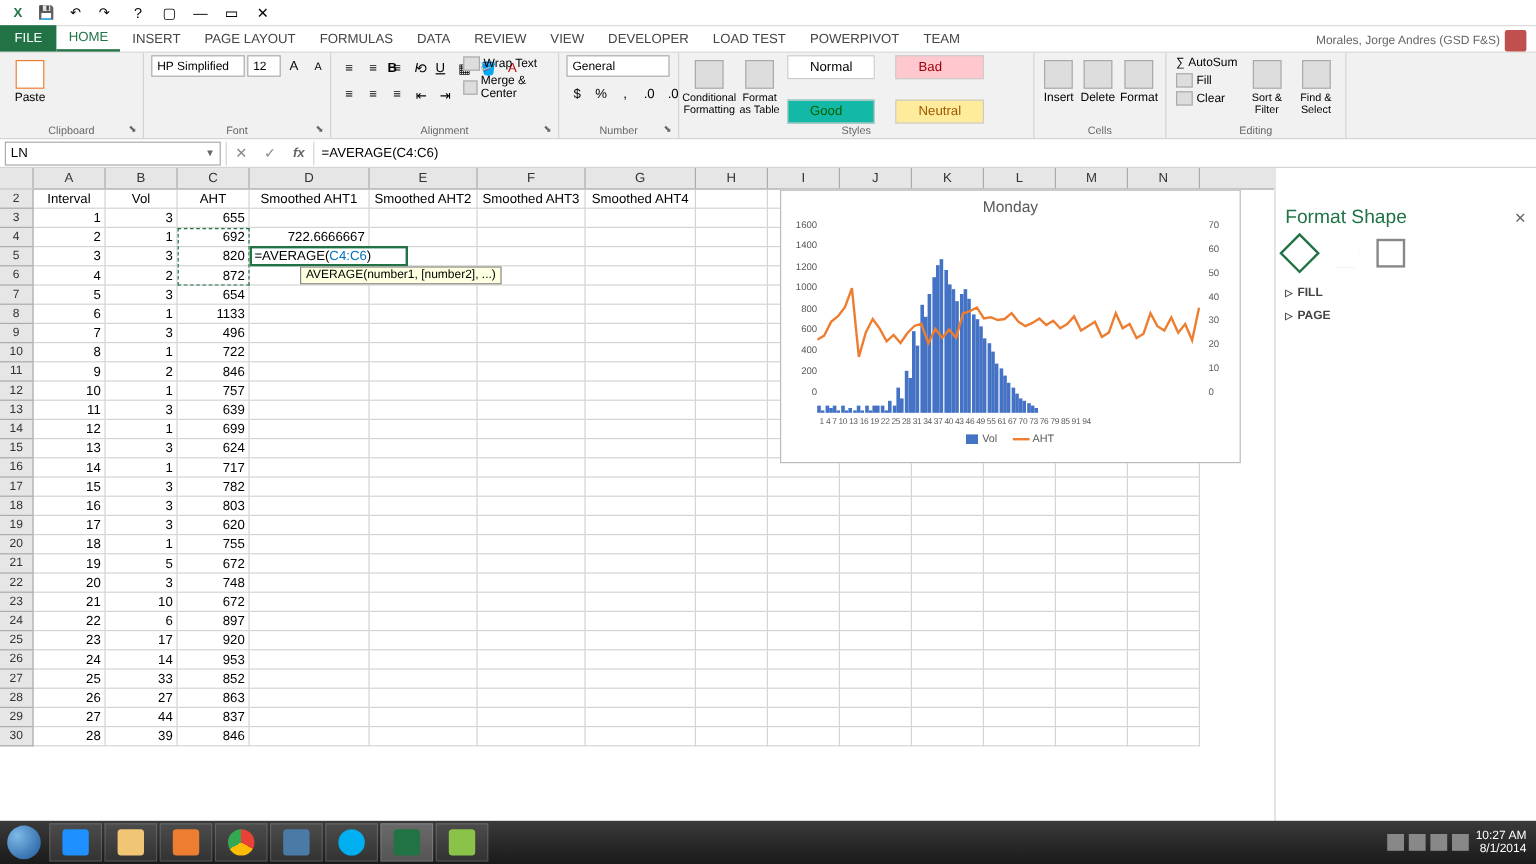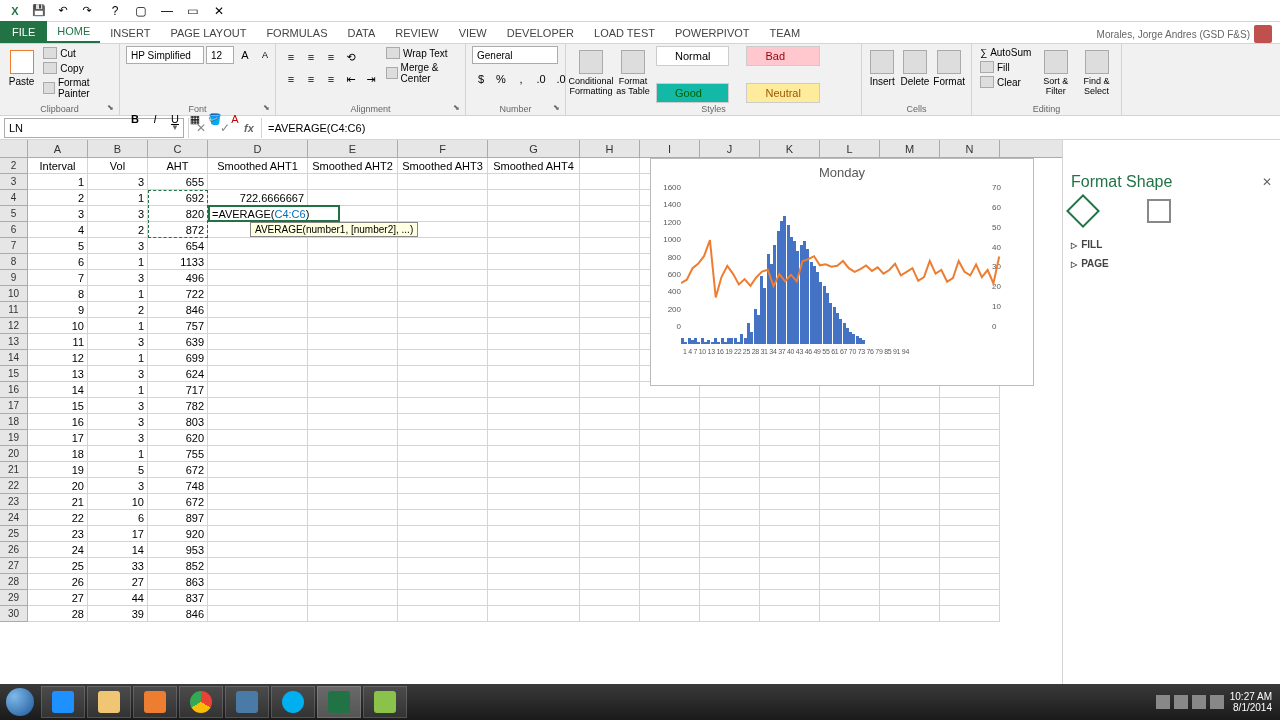--- a/index.html
+++ b/index.html
@@ -84,21 +84,21 @@
 .tooltip { position: absolute; background: #ffffe1; border: 1px solid #888; font-size: 10px; padding: 1px 4px; }
 
 
 .chart-box { position: absolute; left: 650px; top: 18px; width: 384px; height: 228px; background: #fff; border: 1px solid #bbb; }
 .chart-title { text-align: center; font-size: 13px; color: #595959; padding: 6px 0; }
 .chart-area { position: relative; height: 170px; margin: 0 30px; }
 .chart-legend { text-align: center; font-size: 9px; color: #595959; padding-top: 4px; }
 .leg-box { display: inline-block; width: 10px; height: 8px; background: #4472c4; margin-right: 3px; vertical-align: middle; }
 .leg-line { display: inline-block; width: 14px; height: 2px; background: #ed7d31; margin: 0 3px 0 10px; vertical-align: middle; }
 .y-labels-l { position: absolute; left: 8px; top: 24px; font-size: 8px; color: #595959; display: flex; flex-direction: column; justify-content: space-between; height: 148px; text-align: right; width: 22px; }
-.y-labels-r { position: absolute; right: 23px; top: 24px; font-size: 8px; color: #595959; display: flex; flex-direction: column; justify-content: space-between; height: 148px; width: 18px; }
+.y-labels-r { position: absolute; right: 8px; top: 24px; font-size: 8px; color: #595959; display: flex; flex-direction: column; justify-content: space-between; height: 148px; width: 18px; }
 .x-labels { position: absolute; left: 32px; right: 28px; bottom: 30px; font-size: 7px; color: #595959; letter-spacing: -0.3px; }
 .bars { position: absolute; left: 0; right: 0; bottom: 12px; height: 144px; display: flex; align-items: flex-end; }
 .bar { width: 3px; background: #4472c4; margin-right: 0.3px; }
 
 
 .format-pane { width: 218px; border-left: 1px solid #d4d4d4; padding: 8px; background: #fff; }
 .fp-title { font-size: 16px; color: #217346; margin-bottom: 8px; display: flex; justify-content: space-between; align-items: center; margin-top: 25px; }
 .fp-tabs { display: flex; gap: 14px; margin-bottom: 12px; }
 .fp-tab-icon { width: 24px; height: 24px; border: 2px solid #217346; cursor: pointer; }
 .fp-tab-icon.pentagon { clip-path: polygon(50% 0, 100% 38%, 82% 100%, 18% 100%, 0 38%); background: #fff; border: none; outline: 2px solid #888; }
@@ -176,40 +176,26 @@
   </div>
 </div>
 
 <div class="ribbon">
   <div class="rgroup" style="width:120px;">
     <div class="rgroup-body">
       <div class="big-btn">
         <div class="big-icon" style="background:#fff;border:1px solid #ed7d31;"></div>
         <span>Paste</span>
       </div>
-      <div class="small-stack">
-        <div class="small-row">
-            <span class="small-icon"></span>
-            <span>Cut</span>
-          </div>
-        <div class="small-row">
-            <span class="small-icon"></span>
-            <span>Copy</span>
-          </div>
-        <div class="small-row">
-            <span class="small-icon"></span>
-            <span>Format Painter</span>
-          </div>
-      </div>
     </div>
     <div class="rgroup-label">Clipboard</div>
     <div class="launcher">⬊</div>
   </div>
   <div class="rgroup" style="width:156px;">
-    <div class="rgroup-body" style="flex-direction:column;gap:44px;">
+    <div class="rgroup-body" style="flex-direction:row;gap:44px;">
       <div style="display:flex;gap:2px;">
         <input class="font-select font-name" value="HP Simplified" style="">
         <input class="font-select font-size" value="12" style="">
         <div class="ico-btn">A</div>
         <div class="ico-btn" style="font-size:9px;">A</div>
       </div>
       <div class="btn-row">
         <div class="ico-btn">
             <b>B</b>
           </div>
@@ -961,20 +947,24 @@
             <div class="bar" style="height: 10.2857px;"></div>
             <div class="bar" style="height: 8.22857px;"></div>
             <div class="bar" style="height: 6.17143px;"></div>
             <div class="bar" style="height: 4.11429px;"></div>
           </div>
         <svg class="line-ovl" width="324" height="170">
           <polyline id="ahtline" fill="none" stroke="#ed7d31" stroke-width="2" points="0,97.05000000000001 5.785714285714286,93.72 11.571428571428571,82.2 17.357142857142858,77.52 23.142857142857142,69.96 28.928571428571427,54.03 34.714285714285715,111.36 40.5,91.02 46.285714285714285,79.85999999999999 52.07142857142857,87.87 57.857142857142854,98.49000000000001 63.64285714285714,93.09 69.42857142857143,99.84 75.21428571428571,91.47 81,85.62 86.78571428571428,83.73 92.57142857142857,100.19999999999999 98.35714285714286,88.05 104.14285714285714,95.52000000000001 109.92857142857143,88.67999999999999 115.71428571428571,95.52000000000001 121.5,75.27 127.28571428571428,73.2 133.07142857142856,70.23 138.85714285714286,79.32000000000001 144.64285714285714,78.33 150.42857142857142,80.67 156.21428571428572,79.85999999999999 162,75 167.78571428571428,82.2 173.57142857142856,85.8 179.35714285714286,83.10000000000001 185.14285714285714,79.5 190.92857142857142,84.89999999999999 196.71428571428572,81.3 202.5,87.60000000000001 208.28571428571428,84 214.07142857142856,77.7 219.85714285714286,89.39999999999999 225.64285714285714,85.8 231.42857142857142,82.2 237.21428571428572,94.80000000000001 243,91.2 248.78571428571428,75 254.57142857142856,87.60000000000001 260.35714285714283,84 266.1428571428571,95.69999999999999 271.92857142857144,92.1 277.7142857142857,75 283.5,85.8 289.2857142857143,89.39999999999999 295.07142857142856,78.60000000000001 300.85714285714283,91.2 306.6428571428571,84 312.42857142857144,97.5 318.2142857142857,70.5"></polyline>
         </svg>
       </div>
       <div class="x-labels">1  4  7 10 13 16 19 22 25 28 31 34 37 40 43 46 49 55 61 67 70 73 76 79 85 91 94</div>
+      <div class="chart-legend">
+        <span class="leg-box"></span><span>Vol</span>
+        <span class="leg-line"></span><span>AHT</span>
+      </div>
     </div>
   </div>
 
   <div class="format-pane">
     <div class="fp-title">
       <span>Format Shape</span>
       <span style="cursor:pointer;font-size:12px;color:#666;">✕</span>
     </div>
     <div class="fp-tabs">
       <div class="fp-tab-icon" style="transform:rotate(45deg);border-color:#217346;"></div>

